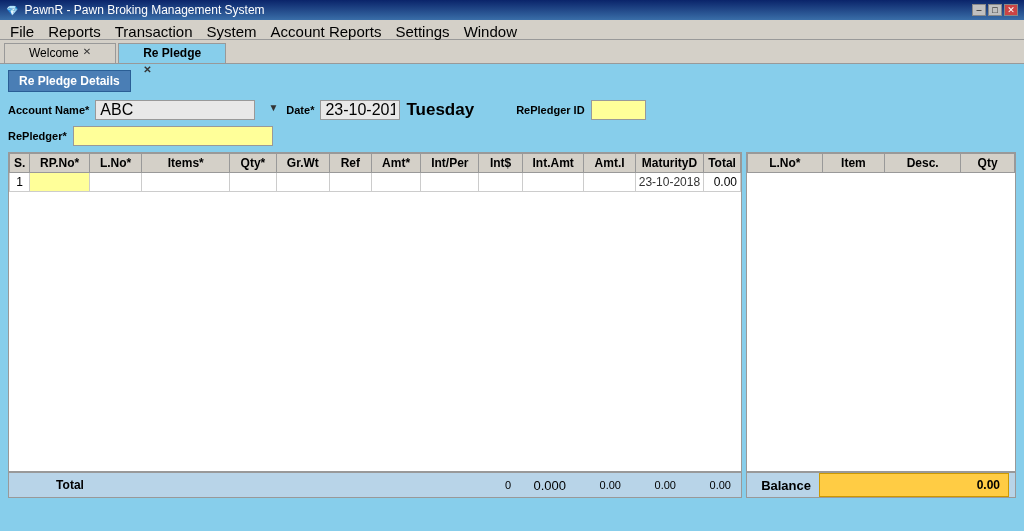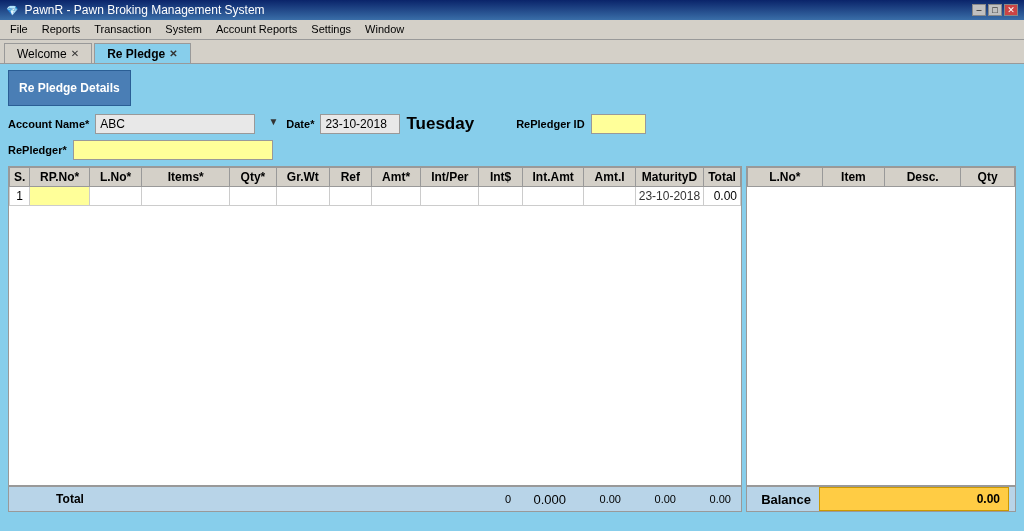--- a/index.html
+++ b/index.html
@@ -33,70 +33,70 @@
       background: #d4d0c8;
       border-bottom: 1px solid #999;
       display: flex;
       padding: 2px 4px;
       gap: 2px;
       height: 20px;
     }
     .menu-item {
       padding: 1px 6px;
       cursor: pointer;
-      font-size: 11px;
+      font-size: 15px;
       color: black;
     }
 
     
     .tab-bar {
       background: #d4d0c8;
       display: flex;
       align-items: flex-end;
       padding: 2px 4px 0;
       border-bottom: 1px solid #999;
       height: 24px;
     }
     .tab {
       background: #d4d0c8;
       border: 1px solid #999;
       border-bottom: none;
-      padding: 2px 12px;
-      cursor: pointer;
-      display: flex;
-      align-items: center;
+      padding: 2px 24px;
+      cursor: pointer;
+      display: flex;
       gap: 4px;
       font-size: 11px;
       height: 20px;
       margin-right: 2px;
     }
     .tab.active {
       background: #87ceeb;
       font-weight: bold;
+      flex-direction: column;
     }
     .tab-close {
       font-size: 10px;
       color: #333;
       cursor: pointer;
     }
 
     
     .main-content {
       background: #87ceeb;
       padding: 6px 8px;
       height: calc(531px - 20px - 20px - 24px);
       overflow: hidden;
     }
 
     
     .section-header-btn {
       background: #4a7eb5;
       color: white;
       border: 1px solid #2a5e95;
-      padding: 10px 10px;
+      padding: 3px 10px;
       font-size: 11px;
       font-weight: bold;
       cursor: pointer;
       margin-bottom: 8px;
     }
 
     
     .form-row {
       display: flex;
       align-items: center;
@@ -107,21 +107,21 @@
       font-size: 11px;
       font-weight: bold;
       color: #000;
       white-space: nowrap;
     }
     .form-input {
       border: 1px solid #999;
       background: #e8e8e8;
       height: 20px;
       padding: 1px 4px;
-      font-size: 12px;
+      font-size: 16px;
     }
     .form-input.yellow-bg {
       background: #ffff99;
     }
     .form-date {
       width: 80px;
     }
     .form-day {
       font-size: 17px;
       font-weight: bold;

